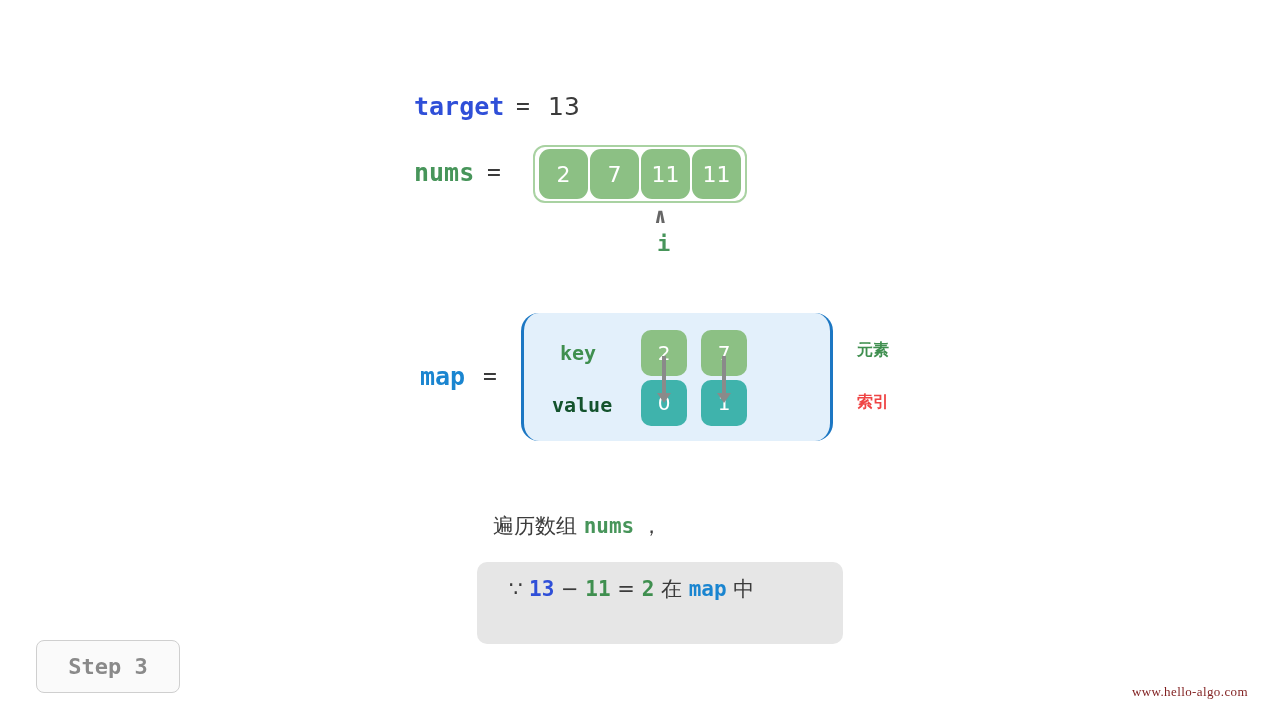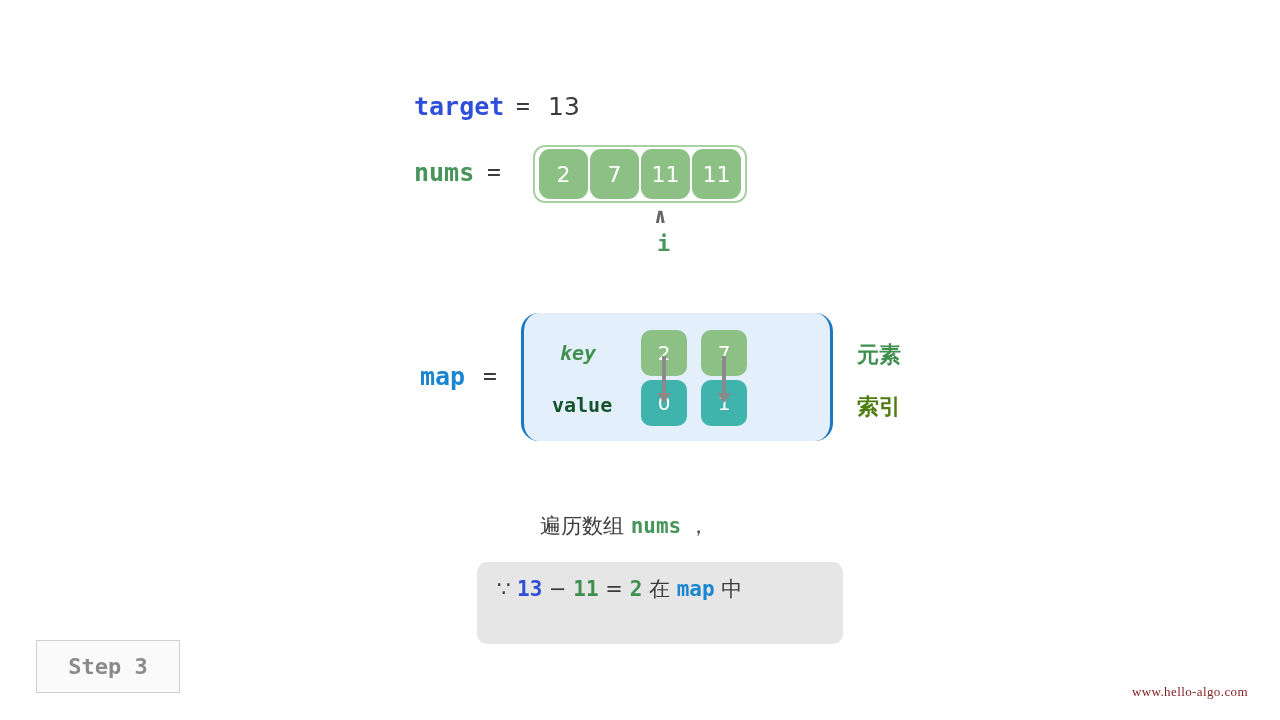--- a/index.html
+++ b/index.html
@@ -99,21 +99,21 @@
     box-sizing:border-box;
   }
   #map-inner{
     position:absolute;left:0;top:0;width:100%;height:100%;
   }
   .map-rowlabel{
     position:absolute;
     font-family:"DejaVu Sans Mono","Liberation Mono",monospace;
     font-weight:bold;font-size:20px;
   }
-  #label-key{left:36px;top:28px;color:#3f8f4f;font-style:italic;}
+  #label-key{left:36px;top:28px;color:#3f8f4f;}
   #label-value{left:28px;top:80px;color:#14532d;}
 
   .map-col{
     position:absolute;top:17px;width:46px;height:96px;
   }
   .map-key{
     width:46px;height:46px;border-radius:10px;background:#8cc084;
     display:flex;align-items:center;justify-content:center;
     color:#ffffff;font-size:20px;
     font-family:"DejaVu Sans","Liberation Sans",sans-serif;
@@ -131,61 +131,60 @@
   }
   .map-arrow::after{
     content:"";position:absolute;left:-5px;bottom:-9px;
     border-left:7px solid transparent;border-right:7px solid transparent;
     border-top:10px solid #8a8a8a;
   }
 
   .side-label{
     position:absolute;
     font-family:"DejaVu Sans","Liberation Sans",sans-serif;
-    font-weight:bold;font-size:22px;
+    font-weight:bold;font-size:16px;
   }
   #side-element{left:857px;top:340px;color:#3f8f4f;}
-  #side-index{left:857px;top:392px;color:#4d7c0f;}
+  #side-index{left:857px;top:392px;color:#ef4444;}
 
   
   #caption-line{
     position:absolute;left:493px;top:512px;
     font-size:21px;color:#3b3b3b;
     font-family:"DejaVu Sans","Liberation Sans",sans-serif;
     white-space:nowrap;
-    margin-left:47px;
   }
   #caption-line .code{
     font-family:"DejaVu Sans Mono","Liberation Mono",monospace;
     font-weight:bold;color:#47955a;font-size:21px;
   }
 
   #note-box{
     position:absolute;left:477px;top:562px;
     width:366px;height:82px;
     background:#e6e6e6;border-radius:10px;
     box-sizing:border-box;
-    padding:9px 20px 0 20px;
+    padding:9px 20px 0 32px;
   }
   .note-line{
     font-size:21px;color:#3b3b3b;white-space:nowrap;
     font-family:"DejaVu Sans","Liberation Sans",sans-serif;
     line-height:37px;
   }
   .note-line .m{font-family:"DejaVu Sans Mono","Liberation Mono",monospace;font-weight:bold;}
   .blue{color:#2f4fd8;}
   .green{color:#3f8f4f;}
   .lblue{color:#1a85d0;}
   .dark{color:#3b3b3b;}
 
   
   #step-badge{
     position:absolute;left:36px;top:640px;
     width:144px;height:53px;
-    border:1px solid #cfcfcf;border-radius:0;
+    border:1px solid #cfcfcf;border-radius:8px;
     background:#fafafa;
     display:flex;align-items:center;justify-content:center;
     font-family:"DejaVu Sans Mono","Liberation Mono",monospace;
     font-weight:bold;font-size:22px;color:#8a8a8a;
     box-sizing:border-box;
   }
 
   
   #watermark{
     position:absolute;right:32px;bottom:20px;

